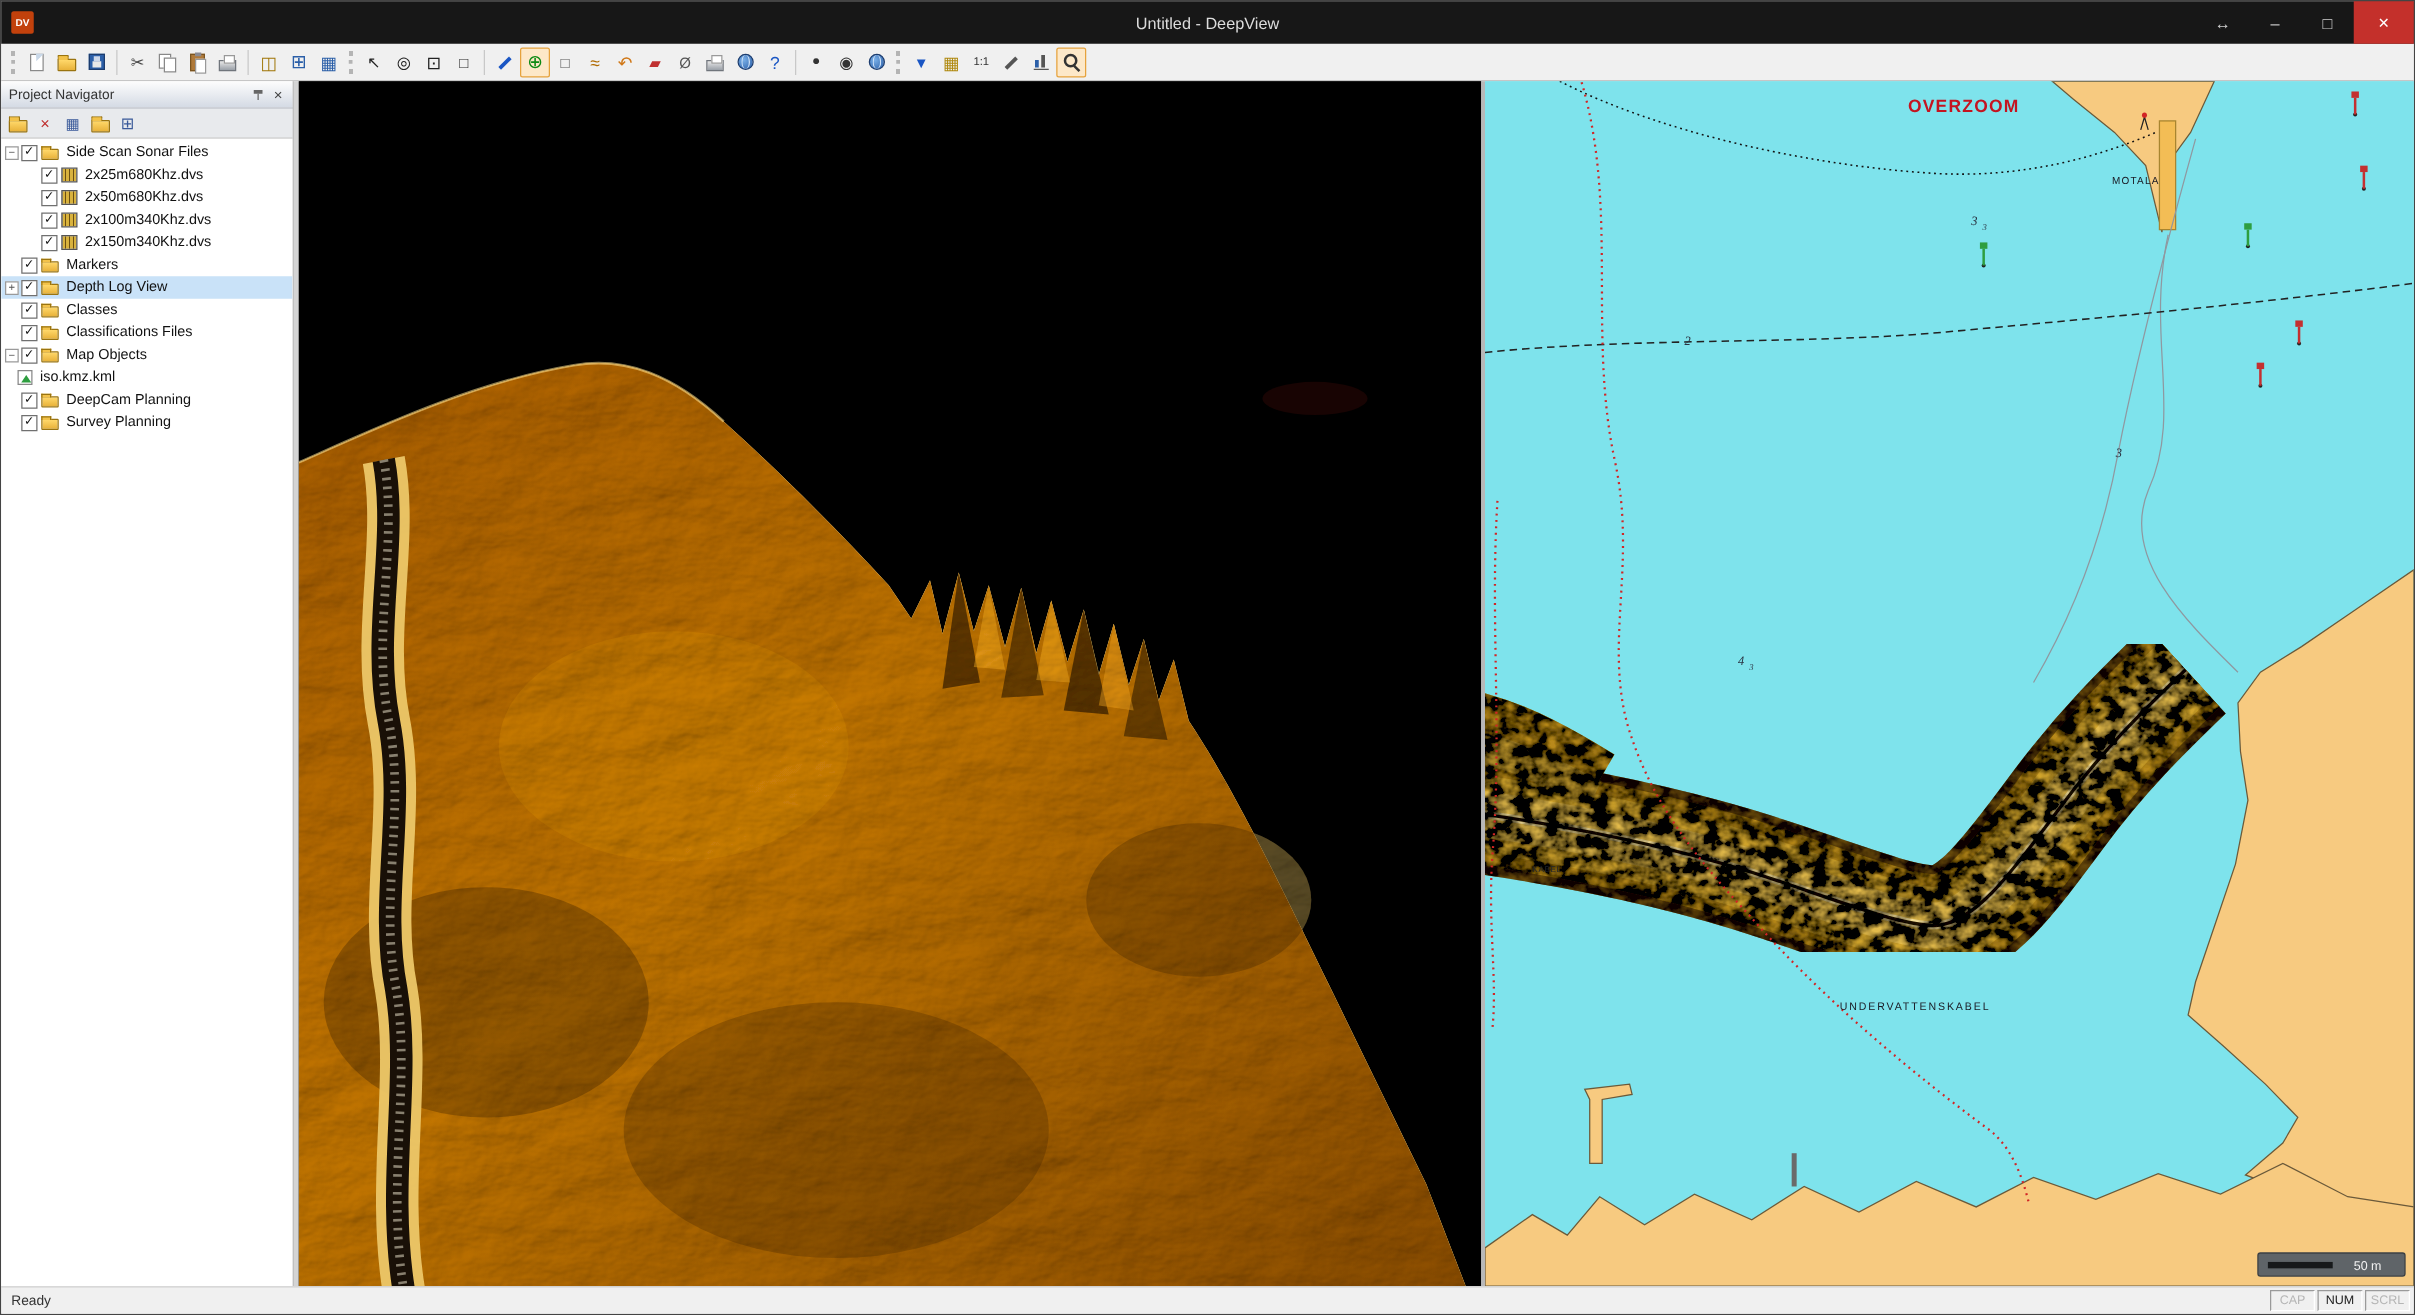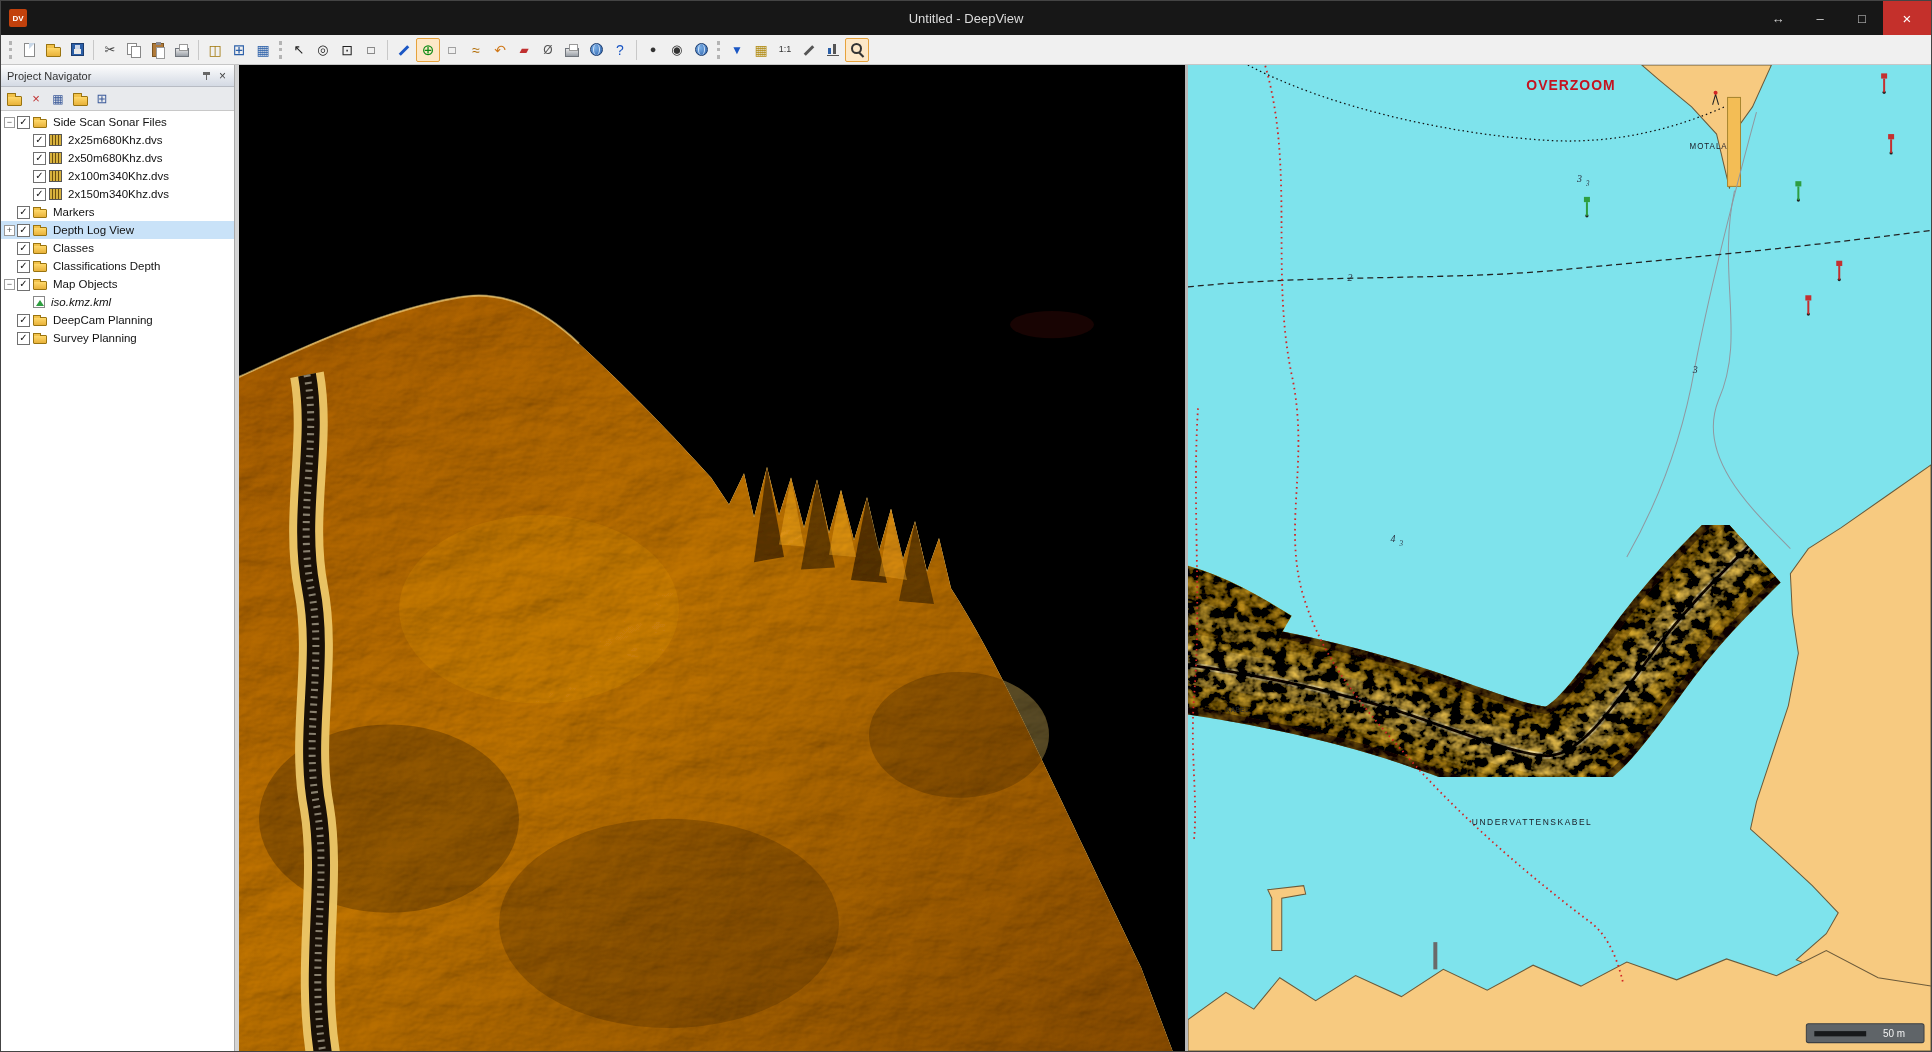--- a/index.html
+++ b/index.html
@@ -305,29 +305,29 @@
           <div class="tree-row" style="padding-left: 3px;">
             <span class="expander"></span>
             <span class="checkbox">✓</span>
             <span class="ticon ti-folder"></span>
             <span class="tlabel">Classes</span>
           </div>
           <div class="tree-row" style="padding-left: 3px;">
             <span class="expander"></span>
             <span class="checkbox">✓</span>
             <span class="ticon ti-folder"></span>
-            <span class="tlabel">Classifications Depth</span>
+            <span class="tlabel">Classifications Files</span>
           </div>
           <div class="tree-row" style="padding-left: 3px;">
             <span class="expander box">−</span>
             <span class="checkbox">✓</span>
             <span class="ticon ti-folder"></span>
             <span class="tlabel">Map Objects</span>
           </div>
-          <div class="tree-row" style="padding-left: 19px; font-style: italic;">
+          <div class="tree-row" style="">
             <span class="expander"></span>
             <span class="ticon ti-kml"></span>
             <span class="tlabel">iso.kmz.kml</span>
           </div>
           <div class="tree-row" style="padding-left: 3px;">
             <span class="expander"></span>
             <span class="checkbox">✓</span>
             <span class="ticon ti-folder"></span>
             <span class="tlabel">DeepCam Planning</span>
           </div>
@@ -493,13 +493,21 @@
 
         <g>
           <rect x="620" y="916" width="118" height="18" rx="2" fill="#5f6468" stroke="#3c4044"></rect>
           <rect x="628" y="923" width="52" height="5" fill="#17191b"></rect>
           <text x="708" y="929" text-anchor="middle" class="scaletxt">50 m</text>
         </g>
       </svg>
     </div>
   </div>
 
+  <div class="statusbar">
+    <span>Ready</span>
+    <div class="indicators">
+        <span class="ind">CAP</span>
+        <span class="ind active">NUM</span>
+        <span class="ind">SCRL</span>
+      </div>
+  </div>
 </div>
 
 </body></html>

